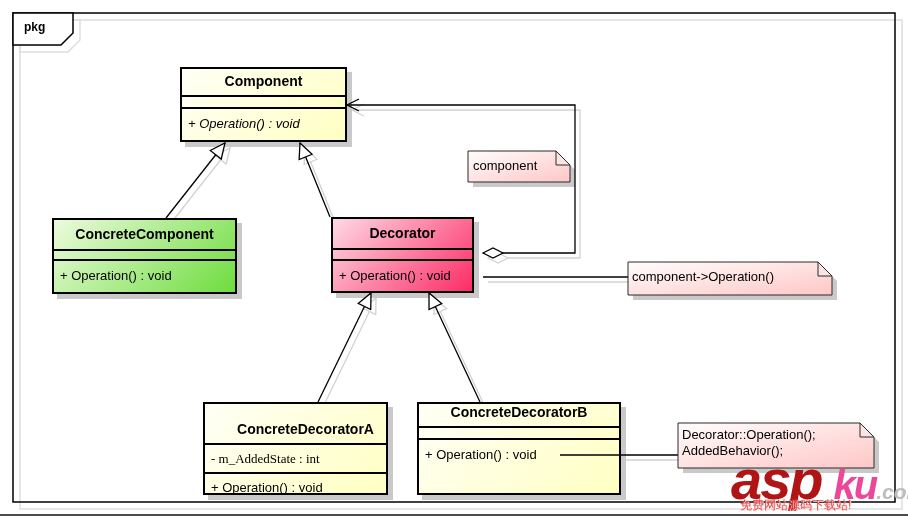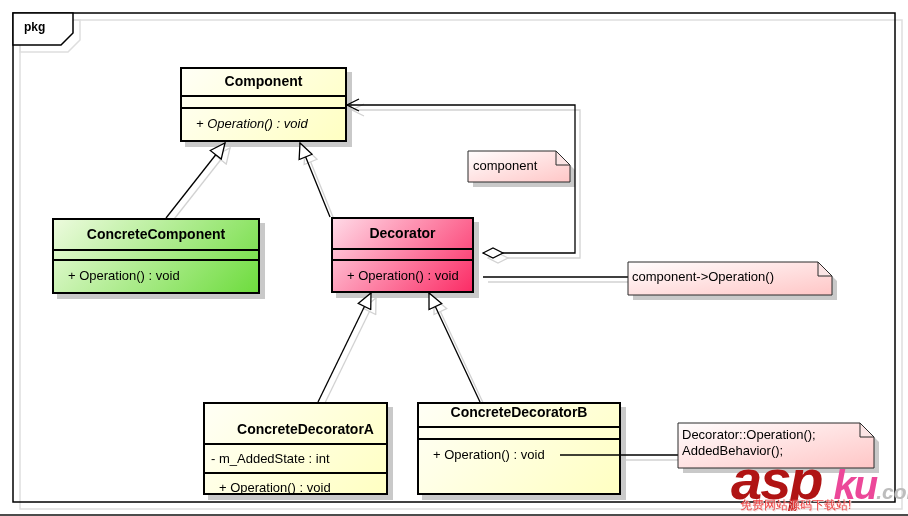--- a/index.html
+++ b/index.html
@@ -11,46 +11,46 @@
 
   
   .pkg-label{position:absolute;left:24px;top:20px;z-index:3;font-weight:bold;font-size:12px;color:#000;}
 
   
   .uml-class{position:absolute;z-index:1;box-sizing:border-box;border:2px solid #000;
              box-shadow:5px 5px 0 #c9c9c9;display:flex;flex-direction:column;
              font-size:13px;color:#000;}
   .cls-name{font-weight:bold;font-size:14px;text-align:center;flex:none;}
   .cls-attrs{border-top:2px solid #000;flex:none;box-sizing:border-box;padding-left:6px;}
-  .cls-ops{border-top:2px solid #000;flex:1;box-sizing:border-box;padding-left:14px;}
+  .cls-ops{border-top:2px solid #000;flex:1;box-sizing:border-box;padding-left:6px;}
   .op,.attr{white-space:nowrap;}
   .italic{font-style:italic;}
 
   .grad-yellow{background:linear-gradient(135deg,#fffff6 0%,#ffffc2 100%);}
   .grad-green {background:linear-gradient(135deg,#ecfbdd 0%,#6edc3e 100%);}
   .grad-pink  {background:linear-gradient(135deg,#ffd9e6 0%,#fb2d66 100%);}
 
   #cls-component        {left:180px;top:67px;width:167px;height:75px;}
   #cls-component .cls-name{padding-top:4px;height:22px;}
   #cls-component .cls-attrs{height:12px;}
   #cls-component .cls-ops{padding-top:7px;}
 
-  #cls-concrete-component{left:52px;top:218px;width:208px;height:76px;}
+  #cls-concrete-component{left:52px;top:218px;width:185px;height:76px;}
   #cls-concrete-component .cls-name{padding-top:6px;height:23px;}
   #cls-concrete-component .cls-attrs{height:10px;}
   #cls-concrete-component .cls-ops{padding-top:7px;}
 
   #cls-decorator{left:316px;top:217px;width:143px;height:76px;margin-left:15px;}
   #cls-decorator .cls-name{padding-top:6px;height:23px;}
   #cls-decorator .cls-attrs{height:11px;}
   #cls-decorator .cls-ops{padding-top:7px;}
 
   #cls-concrete-decorator-a{left:203px;top:402px;width:185px;height:93px;}
   #cls-concrete-decorator-a .cls-name{padding-top:17px;height:22px;margin-left:20px;}
-  #cls-concrete-decorator-a .cls-attrs{height:29px;padding-top:6px;}
+  #cls-concrete-decorator-a .cls-attrs{height:29px;padding-top:6px;font-family:Liberation Serif, serif;}
   #cls-concrete-decorator-a .cls-ops{padding-top:6px;}
 
   #cls-concrete-decorator-b{left:417px;top:402px;width:204px;height:93px;}
   #cls-concrete-decorator-b .cls-name{height:22px;}
   #cls-concrete-decorator-b .cls-attrs{height:12px;}
   #cls-concrete-decorator-b .cls-ops{padding-top:4px;line-height:21px;}
 
   
   .note-text{position:absolute;z-index:3;font-size:13px;color:#000;white-space:nowrap;}
   #note-component-text{left:473px;top:158px;}

